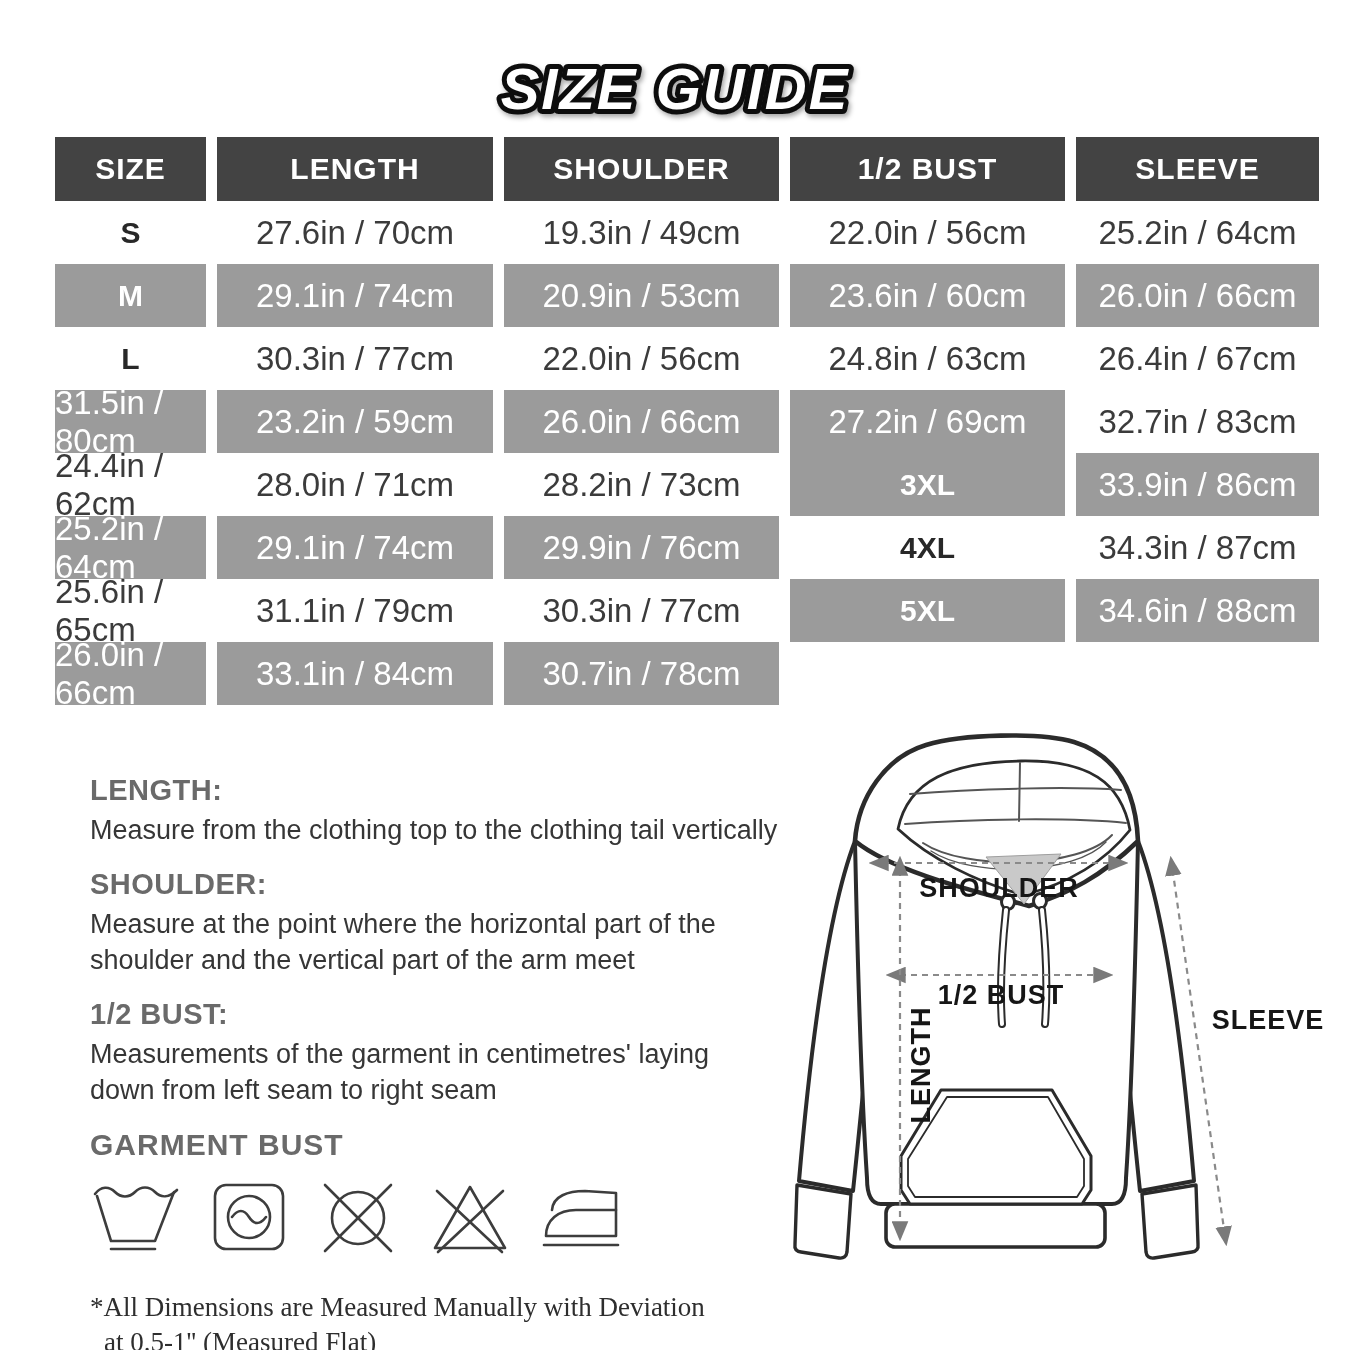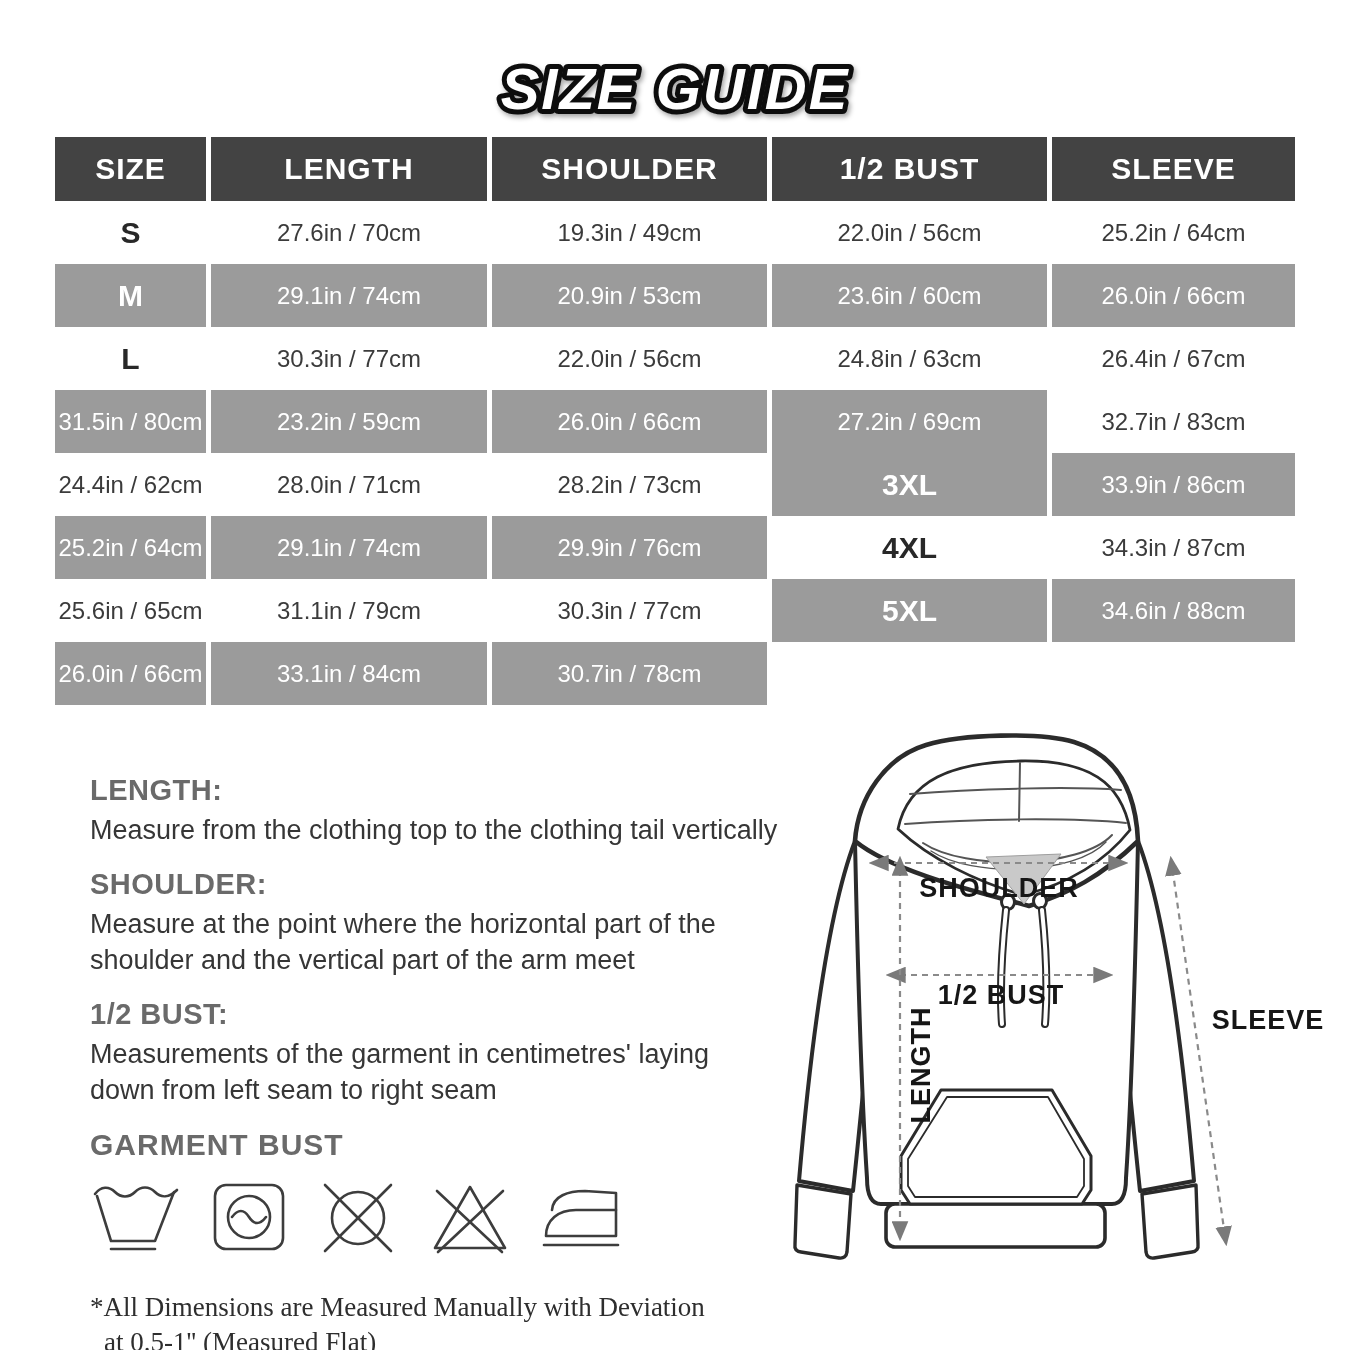--- a/index.html
+++ b/index.html
@@ -16,25 +16,25 @@
     font-family:"Liberation Sans", sans-serif;
     font-size:58px;font-weight:bold;font-style:italic;letter-spacing:2px;
   }
 
   
   .size-table{
     position:absolute;left:55px;top:137px;width:1240px;
     display:grid;
     grid-template-columns:151px 276px 275px 275px 243px;
     grid-template-rows:64px repeat(8,63px);
-    column-gap:5px;
+    column-gap:11px;
   }
   .cell{
     display:flex;align-items:center;justify-content:center;
-    font-size:24px;color:#3b3b3b;background:#ffffff;
+    font-size:33px;color:#3b3b3b;background:#ffffff;
   }
   .cell.h{
     background:#434343;color:#ffffff;font-weight:bold;
     font-size:30px;letter-spacing:1px;
   }
   .cell.g{background:#9b9b9b;color:#ffffff;}
   .cell.sz{font-weight:bold;font-size:30px;}
   .cell.w.sz{color:#282828;}
 
   

